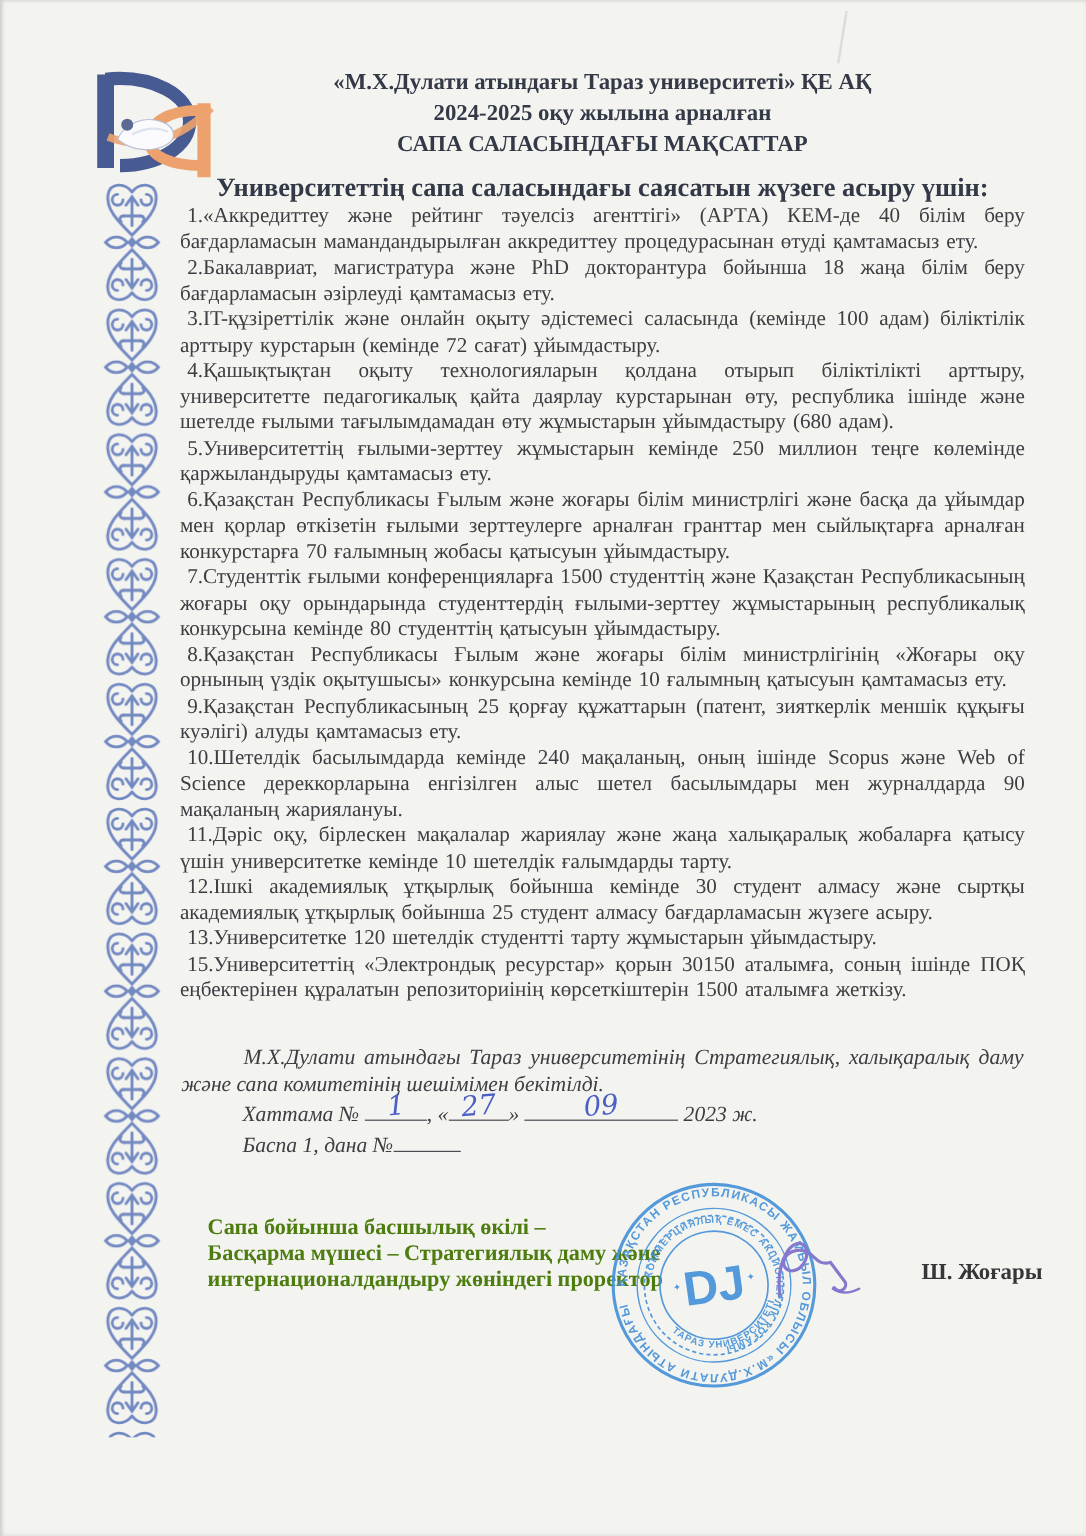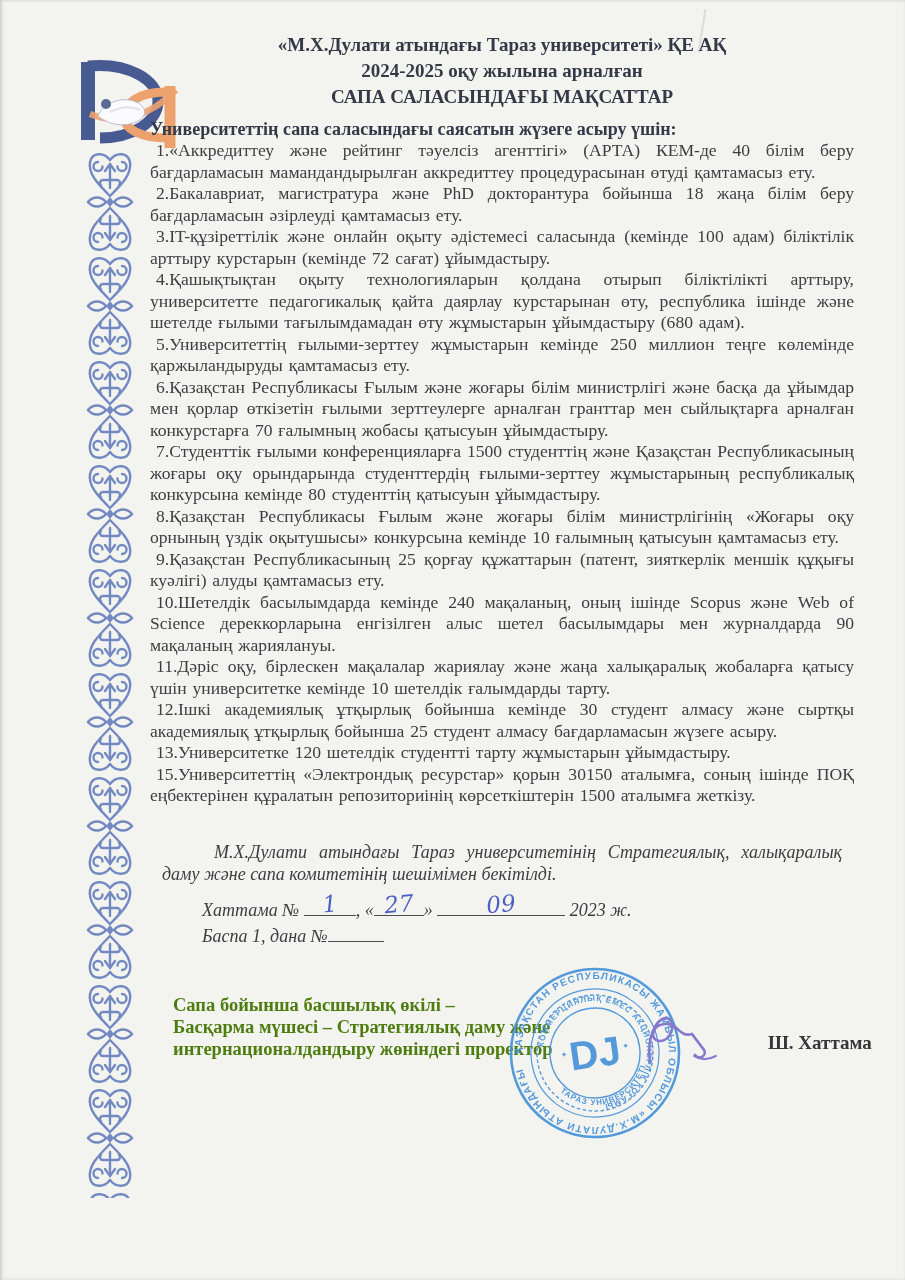--- a/index.html
+++ b/index.html
@@ -5,29 +5,29 @@
   html,body{margin:0;padding:0;background:#e9e9e6;}
   .stage{position:relative;width:905px;height:1280px;overflow:hidden;
          font-family:"Liberation Serif","DejaVu Serif",serif;}
   .page{position:absolute;inset:0;background:#f3f3f0;}
   .page::before{content:"";position:absolute;inset:0;pointer-events:none;
     box-shadow: inset 4px 0 3px -2px #cfcfcc, inset 0 3px 3px -2px #d8d8d5, inset -2px -3px 3px -2px #e2e2df;}
   .artifact{position:absolute;left:701px;top:9px;width:2px;height:44px;background:#c9c9cf;
     transform:rotate(9deg);opacity:.55;}
 
   
-  .doc{position:relative;box-sizing:border-box;width:781px;padding:32px 51px 0 150px;color:#3d3d42;}
+  .doc{position:relative;box-sizing:border-box;width:781px;padding:56px 51px 0 150px;color:#3d3d42;}
   .doc-title{width:704px;text-align:center;font-weight:bold;font-size:19px;line-height:26px;color:#333947;}
-  .doc-subtitle{width:704px;font-weight:bold;font-size:18px;margin-top:9px;color:#333947;}
+  .doc-subtitle{width:704px;text-align:center;font-weight:bold;font-size:22px;margin-top:9px;color:#333947;}
   .goals{width:704px;}
   .goals p{margin:0;font-size:17.6px;line-height:21.5px;text-align:justify;text-indent:6px;
            word-spacing:1.4px;color:#3d3d42;}
   .approval{margin-top:34px;width:704px;font-style:italic;font-size:18px;line-height:22px;
             text-align:justify;}
-  .approval .ap-par{margin:12px;text-indent:52px;font-style:italic;}
+  .approval .ap-par{margin:1px;text-indent:52px;font-style:italic;}
   .proto,.copyline{margin:1px 0 0 0;font-style:italic;font-size:18px;line-height:24px;padding-left:52px;}
   .blank{display:inline-block;border-bottom:1.6px solid #4a4a50;position:relative;height:18px;
          vertical-align:baseline;}
   .b1{width:52px;} .b2{width:50px;} .b3{width:128px;} .b4{width:56px;}
   .hand{position:absolute;left:0;right:0;bottom:-1px;text-align:center;
         font-family:"DejaVu Serif",serif;font-style:italic;font-weight:500;
         color:#4c5fc5;font-size:23px;line-height:23px;transform:rotate(-5deg);}
 
   
   .sig-row{position:relative;margin-top:38px;width:704px;height:190px;}
@@ -161,16 +161,16 @@
           <text x="117" y="89" font-family="Liberation Sans, sans-serif" font-size="8" fill="#4792d9">✦</text>
           <text x="89" y="103" text-anchor="middle" font-family="Liberation Sans, sans-serif" font-size="40" font-weight="bold" fill="#4792d9">DJ</text>
         </g>
       </svg>
 
       <svg class="autograph" viewBox="0 0 90 80">
         <path d="M14,58 C10,28 24,10 33,15 C41,20 34,38 23,37 C14,36 15,22 28,20 C43,18 42,34 56,30 L68,46 C71,51 64,57 59,51" stroke="#8678cd" stroke-width="2.6" fill="none" stroke-linecap="round"></path>
         <path d="M58,52 C64,56 72,56 80,52" stroke="#8678cd" stroke-width="2" fill="none" stroke-linecap="round"></path>
       </svg>
 
-      <div class="sig-name">Ш. Хаттама</div>
+      <div class="sig-name">Ш. Жоғары</div>
     </div>
   </div>
 </div>
 
 </body></html>

